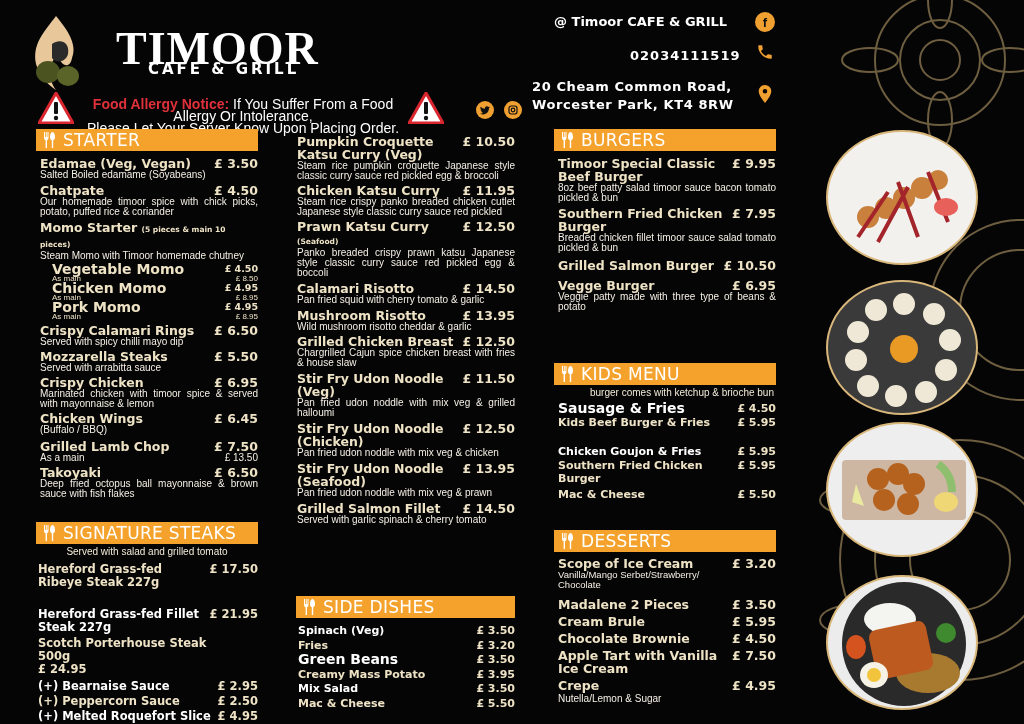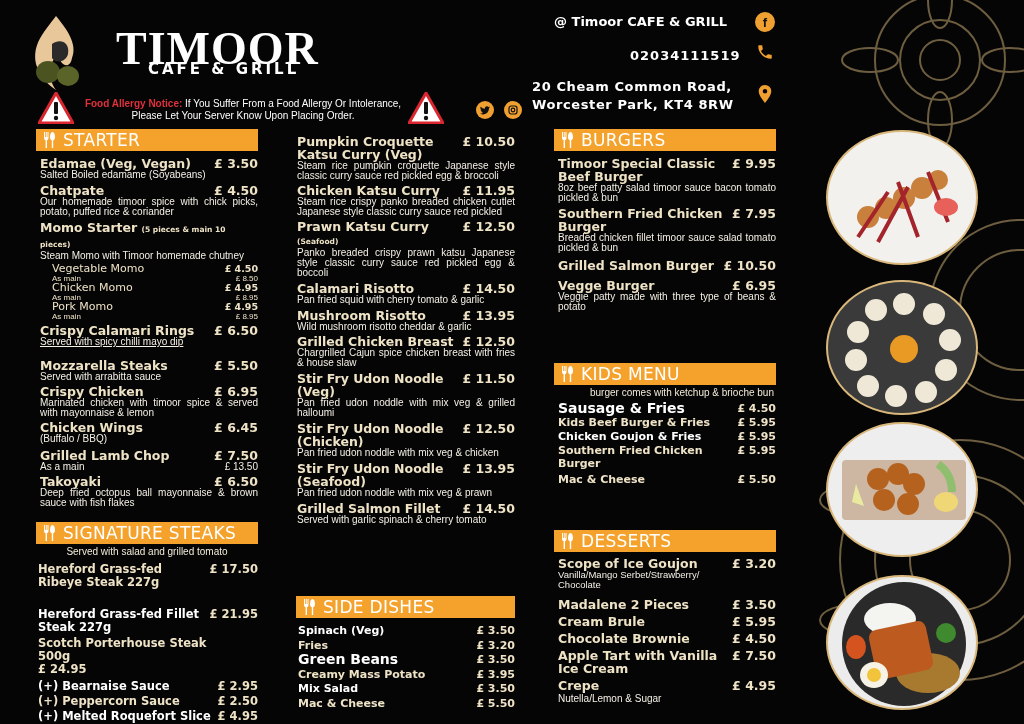--- a/index.html
+++ b/index.html
@@ -8,21 +8,21 @@
 
   
   .logo { position: absolute; left: 26px; top: 12px; width: 290px; height: 80px; }
   .logo-mark { position: absolute; left: 0; top: 2px; width: 60px; height: 78px; }
   .logo-title { position: absolute; left: 90px; top: 14px; font-family: "Liberation Serif", "DejaVu Serif", serif; font-weight: bold; font-size: 46px; color: #ffffff; letter-spacing: 1px; line-height: 46px; }
   .logo-sub { position: absolute; left: 122px; top: 48px; font-family: "DejaVu Sans", sans-serif; font-weight: bold; font-size: 15px; letter-spacing: 3px; color: #ffffff; }
 
   .allergy { position: absolute; left: 38px; top: 92px; width: 410px; height: 34px; }
   .warn { position: absolute; top: 0; width: 36px; height: 32px; }
   .warn.l { left: 0; } .warn.r { left: 370px; }
-  .allergy-text { position: absolute; left: 40px; top: 6px; width: 330px; text-align: center; font-size: 10px; line-height: 12px; color: #ffffff; }
+  .allergy-text { position: absolute; left: 40px; top: 6px; width: 330px; text-align: center; font-size: 14px; line-height: 12px; color: #ffffff; }
   .allergy-text .lbl { color: #e0303a; font-weight: bold; }
 
   .social { position: absolute; top: 101px; width: 18px; height: 18px; border-radius: 50%; background: #f0a030; display: flex; align-items: center; justify-content: center; font-size: 10px; font-weight: bold; color: #111; }
 
   .contact { position: absolute; left: 540px; top: 14px; width: 200px; font-family: "DejaVu Sans", sans-serif; font-weight: bold; color: #ffffff; }
   .contact .handle { position: absolute; left: 14px; top: 0; font-size: 13px; white-space: nowrap; }
   .contact .phone { position: absolute; left: 90px; top: 34px; font-size: 13px; letter-spacing: 1px; }
   .contact .addr { position: absolute; left: -8px; top: 64px; font-size: 13px; line-height: 18px; white-space: nowrap; letter-spacing: 0.6px; }
   .cicon { position: absolute; left: 755px; width: 20px; height: 20px; display: flex; align-items: center; justify-content: center; color: #f0a030; }
   .cicon.fb { top: 12px; border-radius: 50%; background: #f0a030; color: #111; font-weight: bold; font-size: 13px; }
@@ -32,21 +32,21 @@
   .sec-head { height: 22px; background: #f4a22c; display: flex; align-items: center; padding-left: 6px; font-family: "DejaVu Sans", sans-serif; font-size: 17px; color: #ffffff; letter-spacing: 0.3px; }
   .sec-head .fork { width: 14px; height: 16px; margin-right: 7px; }
   .sec-note { font-size: 10px; color: #f2ead8; text-align: center; padding-top: 2px; }
   .item { display: flex; justify-content: space-between; align-items: flex-start; }
   .iname { font-family: "DejaVu Sans", sans-serif; font-weight: bold; font-size: 12.5px; line-height: 13px; color: #efe3c6; }
   .iname.w { color: #ffffff; }
   .iname small { font-size: 7.5px; font-weight: bold; }
   .iprice { font-family: "DejaVu Sans", sans-serif; font-weight: bold; font-size: 12.5px; line-height: 13px; color: #efe3c6; white-space: nowrap; text-align: right; }
   .idesc { font-size: 10px; line-height: 10px; color: #f5f0e6; text-align: justify; }
   .sub { display: flex; justify-content: space-between; padding-left: 12px; }
-  .sub .sn { font-family: "DejaVu Sans", sans-serif; font-weight: normal; font-size: 11px; color: #efe3c6; line-height: 10px; }
+  .sub .sn { font-family: "DejaVu Sans", sans-serif; font-weight: bold; font-size: 14px; color: #efe3c6; line-height: 10px; }
   .sub .sp { font-family: "DejaVu Sans", sans-serif; font-weight: bold; font-size: 9.5px; color: #efe3c6; line-height: 10px; text-align: right; }
   .sub .am { font-size: 8px; color: #efe3c6; line-height: 9px; }
 
   
   .deco { position: absolute; left: 800px; top: 0; width: 224px; height: 724px; overflow: hidden; }
   .plate { position: absolute; left: 26px; width: 152px; height: 135px; border-radius: 50%; border: 2px solid #d9b77a; overflow: hidden; }
 </style>
 </head>
 <body>
 
@@ -173,21 +173,21 @@
       <div>
           <div class="sp">£ 4.95</div>
           <div class="am" style="text-align:right">£  8.95</div>
         </div>
     </div>
 
     <div class="item">
         <span class="iname">Crispy Calamari Rings</span>
         <span class="iprice">£ 6.50</span>
       </div>
-    <div class="idesc" style="margin-bottom:12px;text-decoration:underline;">Served with spicy chilli mayo dip</div>
+    <div class="idesc" style="margin-bottom:3px;">Served with spicy chilli mayo dip</div>
 
     <div class="item">
         <span class="iname">Mozzarella Steaks</span>
         <span class="iprice">£ 5.50</span>
       </div>
     <div class="idesc" style="margin-bottom:3px;">Served with arrabitta sauce</div>
 
     <div class="item">
         <span class="iname">Crispy Chicken</span>
         <span class="iprice">£ 6.95</span>
@@ -395,21 +395,21 @@
         <use href="#fork"></use>
       </svg>
     <span>KIDS MENU</span>
   </div>
   <div class="sec-note" style="text-align:right; padding-right:2px;">burger comes with ketchup &amp; brioche bun</div>
   <div style="padding:4px 0 0 4px;">
     <div class="item" style="margin-bottom:1px;">
         <span class="iname w" style="font-size:14px;">Sausage &amp; Fries</span>
         <span class="iprice" style="font-size:11px;">£ 4.50</span>
       </div>
-    <div class="item" style="margin-bottom:1px;">
+    <div class="item" style="margin-bottom:16px;">
         <span class="iname" style="font-size:11px;">Kids Beef Burger &amp; Fries</span>
         <span class="iprice" style="font-size:11px;">£  5.95</span>
       </div>
     <div class="item" style="margin-bottom:1px;">
         <span class="iname w" style="font-size:11px;">Chicken Goujon &amp; Fries</span>
         <span class="iprice" style="font-size:11px;">£  5.95</span>
       </div>
     <div class="item" style="margin-bottom:3px;">
         <span class="iname" style="font-size:11px; width:150px;">Southern Fried Chicken Burger</span>
         <span class="iprice" style="font-size:11px;">£  5.95</span>
@@ -423,21 +423,21 @@
 
 <div class="col" style="left:554px; top:530px; width:222px;">
   <div class="sec-head">
     <svg class="fork">
         <use href="#fork"></use>
       </svg>
     <span>DESSERTS</span>
   </div>
   <div style="padding:5px 0 0 4px;">
     <div class="item">
-        <span class="iname">Scope of Ice Goujon</span>
+        <span class="iname">Scope of Ice Cream</span>
         <span class="iprice">£ 3.20</span>
       </div>
     <div class="idesc" style="width:180px; text-align:left; font-size:9.5px;">Vanilla/Mango Serbet/Strawberry/ Chocolate</div>
     <div style="height:8px"></div>
     <div class="item" style="margin-bottom:4px;">
         <span class="iname">Madalene 2 Pieces</span>
         <span class="iprice">£ 3.50</span>
       </div>
     <div class="item" style="margin-bottom:4px;">
         <span class="iname">Cream Brule</span>

